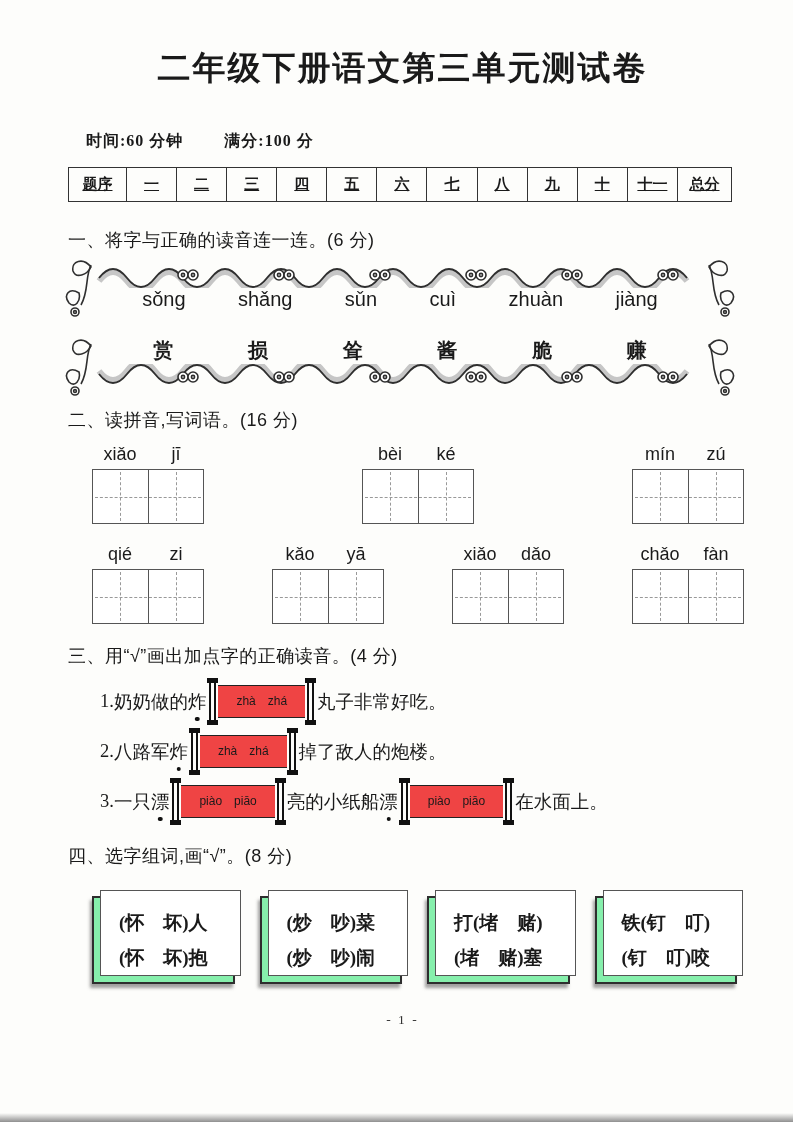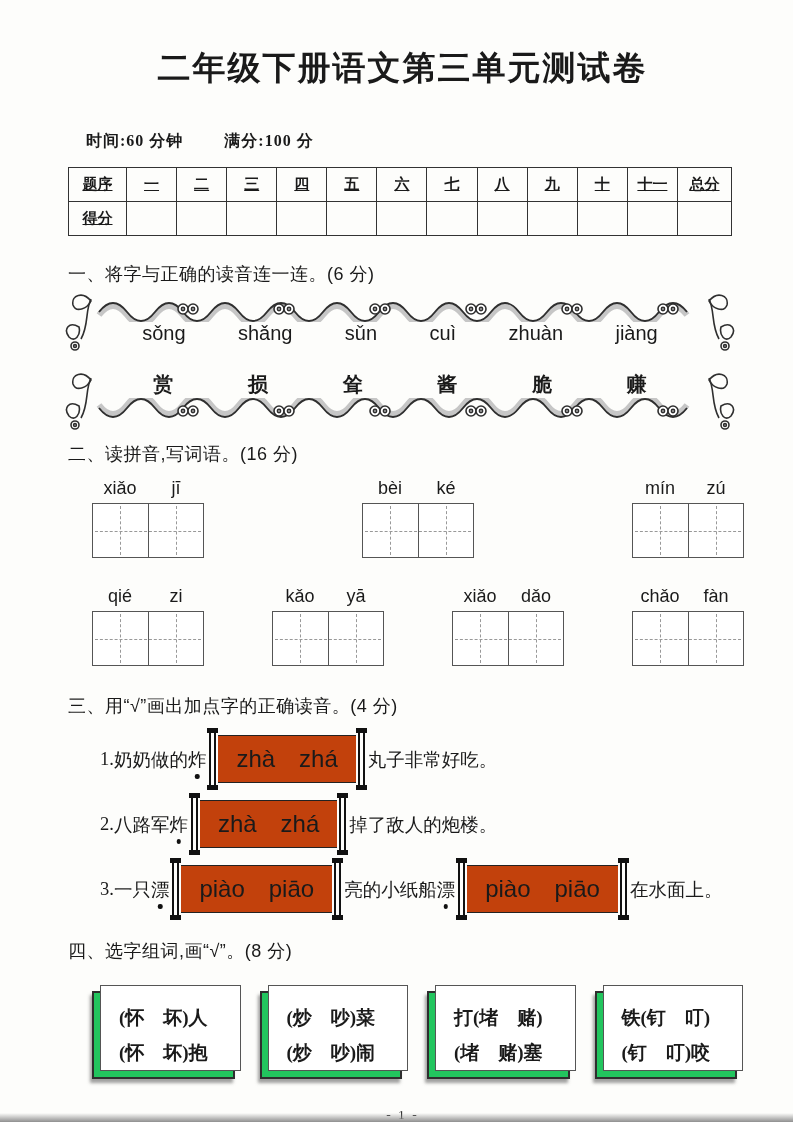--- a/index.html
+++ b/index.html
@@ -122,22 +122,22 @@
     bottom:-7px; width:4.5px; height:4.5px; border-radius:50%; background:#111;
   }
   .scroll-box {
     display:inline-block;
     position:relative;
     border-top:1.8px solid #222;
     border-bottom:1.8px solid #222;
     padding:7px 18px;
     margin:0 12px;
     font-family:"Liberation Sans","DejaVu Sans",sans-serif;
-    font-size:24px;
-    background:#c2410c;
+    font-size:12px;
+    background:#ef4444;
   }
   .scap {
     position:absolute; top:-6px; bottom:-6px; width:7px;
     border-left:2.6px solid #111; border-right:2.6px solid #111;
   }
   .scap.l { left:-9px; } .scap.r { right:-9px; }
   .scap::before,.scap::after {
     content:""; position:absolute; left:-4px; right:-4px; height:5px; background:#111;
   }
   .scap::before { top:-2px; } .scap::after { bottom:-2px; }
@@ -146,21 +146,21 @@
   .cards {
     margin-top:28px;
     margin-left:24px;
     display:flex;
     gap:25px;
   }
   .card {
     position:relative;
     width:150px; height:88px;
     border:2px solid #2e2e2e;
-    background:#22c55e;
+    background:#86efac;
     display:flex; flex-direction:column;
     justify-content:center; align-items:center;
     gap:9px;
     font-size:19px;
     font-weight:600;
     box-shadow:-2px 4px 3px rgba(70,70,70,.5);
     z-index:1;
   }
   .card::before {
     content:""; position:absolute; top:-8px; right:-8px;
@@ -175,21 +175,21 @@
     font-size:13.5px;
     color:#333;
     letter-spacing:2px;
   }
   .scan-edge {
     position:absolute; left:0; right:0; bottom:0; height:9px;
     background:linear-gradient(to bottom, rgba(160,160,160,0), #8f8f8f);
   }
 
   .mt10{margin-top:10px}.mt12{margin-top:12px}.mt14{margin-top:26px}
-  .mt18{margin-top:18px}.mt20{margin-top:28px}.mt26{margin-top:26px}
+  .mt18{margin-top:18px}.mt20{margin-top:20px}.mt26{margin-top:26px}
 </style>
 </head>
 <body>
 
 <svg width="0" height="0" style="position:absolute">
   <defs>
     <g id="garland-line">
       <path d="M6,16 q14,-18 28,0 t28,0 t28,0 t28,0 t28,0 t28,0 t28,0 t28,0 t28,0 t28,0 t28,0 t28,0 t28,0 t28,0 t28,0 t28,0 t28,0 t28,0 t28,0 t28,0 t28,0" fill="none" stroke="#c6c6c6" stroke-width="6" transform="translate(0,3)"></path>
       <path d="M6,16 q14,-18 28,0 t28,0 t28,0 t28,0 t28,0 t28,0 t28,0 t28,0 t28,0 t28,0 t28,0 t28,0 t28,0 t28,0 t28,0 t28,0 t28,0 t28,0 t28,0 t28,0 t28,0" fill="none" stroke="#2f2f2f" stroke-width="1.8"></path>
       <g fill="#fff" stroke="#2f2f2f" stroke-width="1.6">
@@ -248,35 +248,20 @@
       <td>四</td>
       <td>五</td>
       <td>六</td>
       <td>七</td>
       <td>八</td>
       <td>九</td>
       <td>十</td>
       <td>十一</td>
       <td>总分</td>
     </tr>
-    <tr>
-      <td>得分</td>
-      <td></td>
-      <td></td>
-      <td></td>
-      <td></td>
-      <td></td>
-      <td></td>
-      <td></td>
-      <td></td>
-      <td></td>
-      <td></td>
-      <td></td>
-      <td></td>
-    </tr>
   </tbody>
     </table>
 
   <div class="sec-h mt26">一、将字与正确的读音连一连。(6 分)</div>
 
   <div class="banner top mt10">
     <span class="leaf left"><svg width="34" height="58">
           <use href="#leaf-spray"></use>
         </svg></span>
     <span class="leaf right"><svg width="34" height="58">

